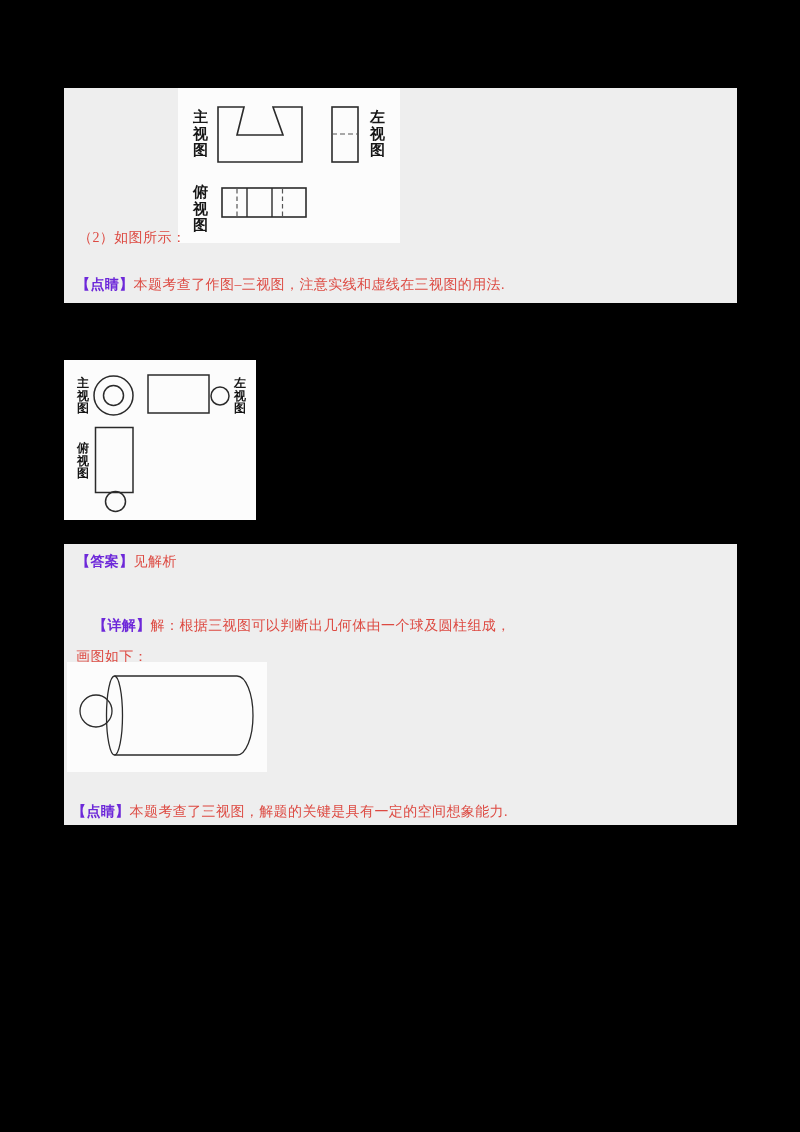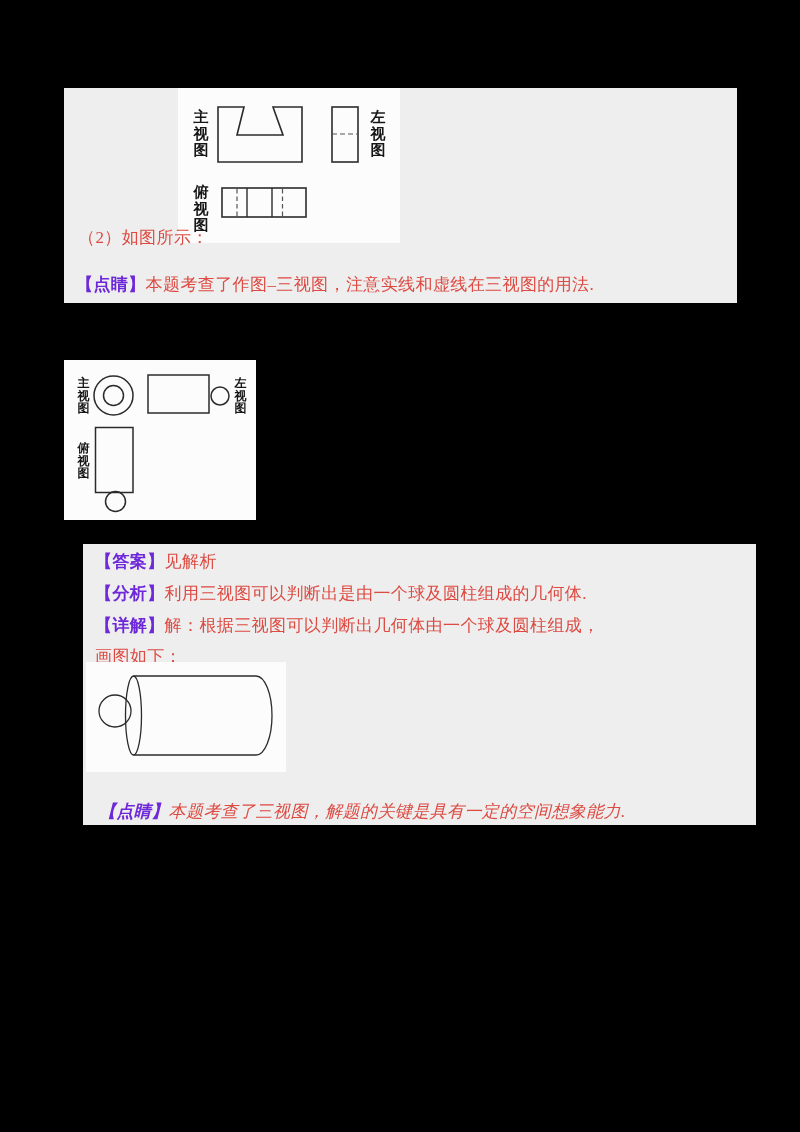--- a/index.html
+++ b/index.html
@@ -7,32 +7,32 @@
     width:800px; height:1132px;
     background:#000000;
     position:relative;
     overflow:hidden;
     font-family:"Liberation Serif","DejaVu Serif",serif;
   }
   .panel { position:absolute; background:#eeeeee; }
   .img-box { position:absolute; background:#fcfcfc; }
   .red-line {
     position:absolute;
-    font-size:17px; line-height:17px;
+    font-size:14px; line-height:17px;
     color:#dd4a42;
     letter-spacing:0.4px;
     white-space:nowrap;
   }
   .red-line .lbl { font-weight:bold; color:#6d28d9; }
   .vlabel {
     position:absolute;
     color:#161616;
     font-weight:bold;
     word-break:break-all;
-    text-align:center;
+    text-align:left;
   }
   .vl-lg { font-size:15px; line-height:16.5px; width:16px; }
   .vl-sm { font-size:12px; line-height:12.5px; width:13px; }
   svg { display:block; }
 </style>
 </head>
 <body>
 
 <div class="panel" id="sec1" style="left:64px; top:88px; width:673px; height:215px;">
 
@@ -72,43 +72,40 @@
     <circle cx="156" cy="36" r="9" fill="none" stroke="#2b2b2b" stroke-width="1.5"></circle>
 
     <rect x="31.5" y="67.5" width="37.5" height="65" fill="none" stroke="#2b2b2b" stroke-width="1.5"></rect>
     <circle cx="51.5" cy="141.5" r="10" fill="none" stroke="#2b2b2b" stroke-width="1.5"></circle>
   </svg>
   <div class="vlabel vl-sm" style="left:13px; top:17px;">主视图</div>
   <div class="vlabel vl-sm" style="left:170px; top:17px;">左视图</div>
   <div class="vlabel vl-sm" style="left:13px; top:82px;">俯视图</div>
 </div>
 
-<div class="panel" id="sec3" style="left:64px; top:544px; width:673px; height:281px;margin-left:19px;">
+<div class="panel" id="sec3" style="left:64px; top:544px; width:673px; height:281px;">
 
   <div class="red-line" style="left:12px; top:9px;">
     <span class="lbl">【答案】</span><span>见解析</span>
   </div>
 
-  <div class="red-line" style="left:12px; top:41px;">
-    <span class="lbl">【分析】</span><span>利用三视图可以判断出是由一个球及圆柱组成的几何体.</span>
-  </div>
 
-  <div class="red-line" style="left:12px; top:73px;">
+  <div class="red-line" style="left:29px; top:73px;">
     <span class="lbl">【详解】</span><span>解：根据三视图可以判断出几何体由一个球及圆柱组成，</span>
   </div>
 
   <div class="red-line" style="left:12px; top:104px;font-family:Liberation Serif, serif;">画图如下：</div>
 
   <div class="img-box" style="left:3px; top:118px; width:200px; height:110px;">
     <svg width="200" height="110" viewBox="0 0 200 110">
 
       <circle cx="29" cy="49" r="16" fill="none" stroke="#2b2b2b" stroke-width="1.3"></circle>
 
       <ellipse cx="47.5" cy="53.5" rx="8" ry="39.5" fill="none" stroke="#2b2b2b" stroke-width="1.3"></ellipse>
 
       <path d="M47.5,14 H170 A16,39.5 0 0 1 170,93 H47.5" fill="none" stroke="#2b2b2b" stroke-width="1.3"></path>
     </svg>
   </div>
 
-  <div class="red-line" style="left:16px; top:259px;font-style:italic;">
+  <div class="red-line" style="left:8px; top:259px;">
     <span class="lbl">【点睛】</span><span>本题考查了三视图，解题的关键是具有一定的空间想象能力.</span>
   </div>
 </div>
 
 </body></html>

